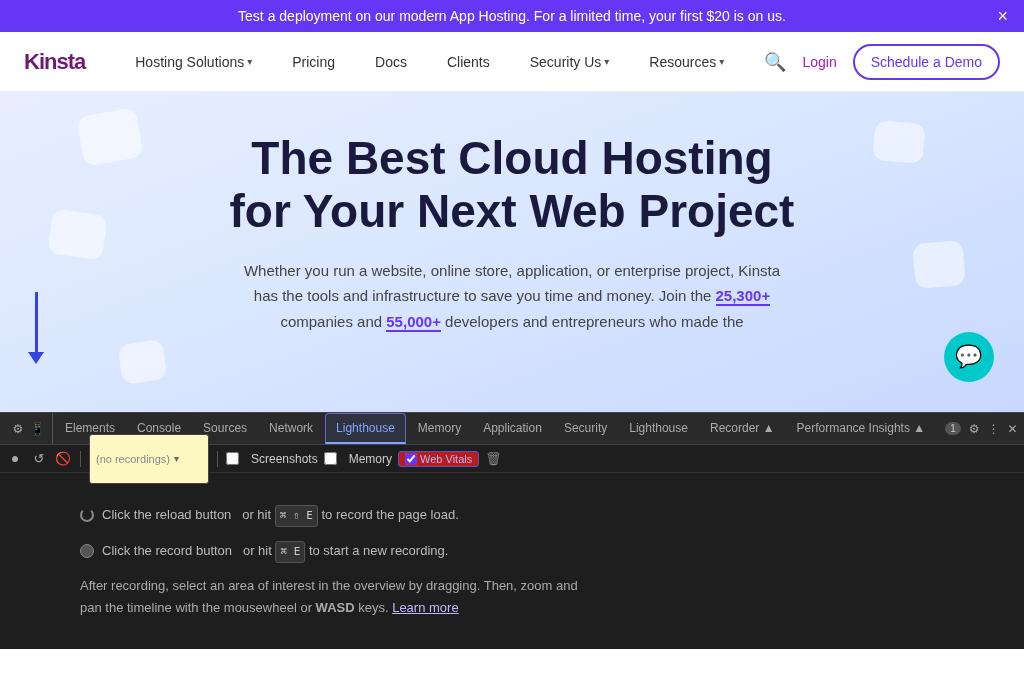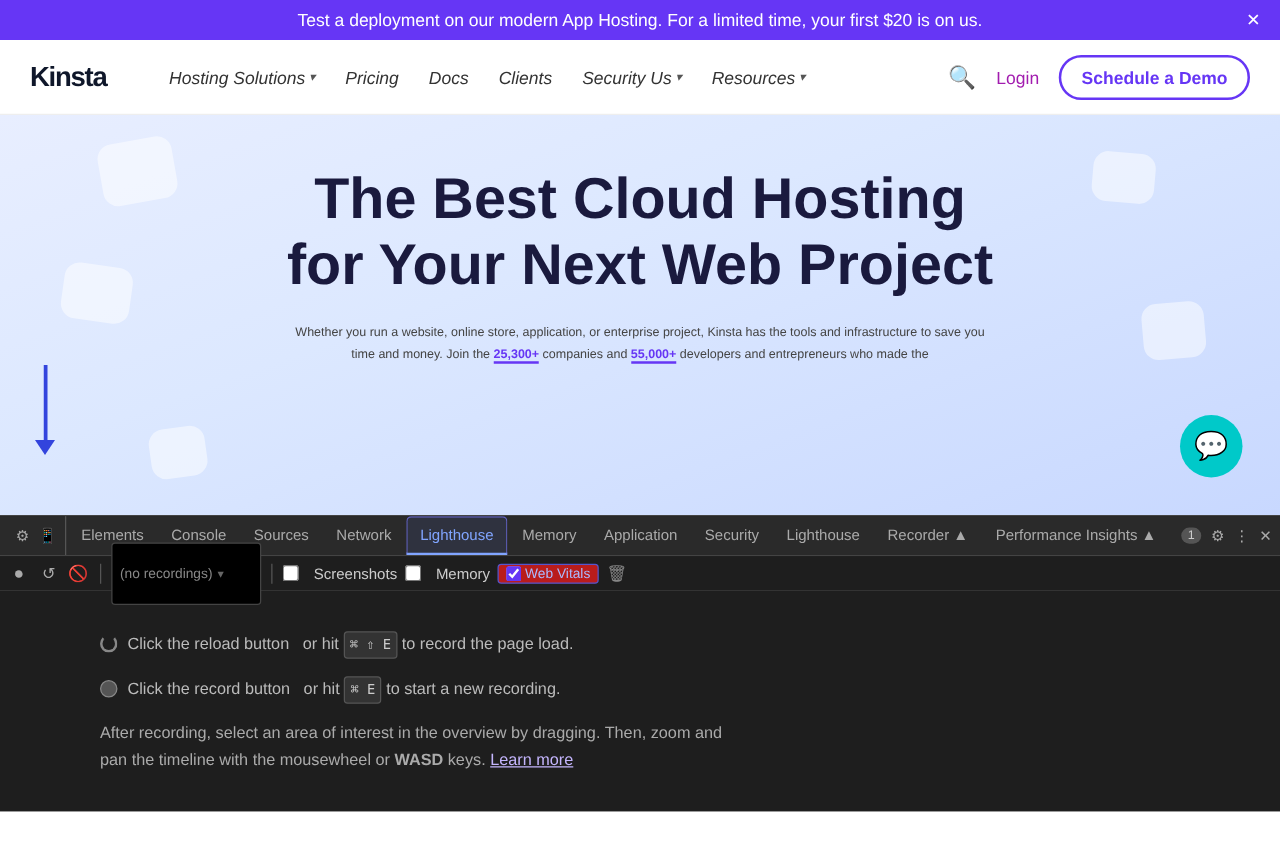--- a/index.html
+++ b/index.html
@@ -35,30 +35,29 @@
       display: flex;
       align-items: center;
       padding: 0 24px;
       height: 60px;
       border-bottom: 1px solid #eee;
       gap: 24px;
     }
     .logo {
       font-weight: 800;
       font-size: 22px;
-      color: #0f172a;
+      color: #701a75;
       letter-spacing: -1px;
       margin-right: 16px;
     }
     .nav-links {
       display: flex;
       align-items: flex-start;
-      gap: 4px;
+      gap: 20px;
       flex: 1;
-      font-style: italic;
     }
     .nav-item {
       padding: 8px 10px;
       font-size: 14px;
       color: #333;
       cursor: pointer;
       white-space: nowrap;
       display: flex;
       align-items: center;
       gap: 3px;
@@ -77,21 +76,21 @@
       background: none;
       border: none;
     }
     .demo-btn {
       border: 2px solid #6636f5;
       color: #6636f5;
       background: none;
       padding: 8px 16px;
       border-radius: 20px;
       font-size: 14px;
-      font-weight: 700;
+      font-weight: 400;
       cursor: pointer;
       white-space: nowrap;
     }
 
     
     .hero {
       background: linear-gradient(160deg, #e8eeff 0%, #dce8ff 40%, #c8d8ff 100%);
       padding: 40px 20px 20px;
       text-align: center;
       position: relative;
@@ -117,21 +116,21 @@
     .hero-title {
       font-size: 46px;
       font-weight: 900;
       color: #1a1a3e;
       line-height: 1.15;
       margin-bottom: 20px;
       position: relative;
       z-index: 1;
     }
     .hero-subtitle {
-      font-size: 10px;
+      font-size: 15px;
       color: #444;
       max-width: 560px;
       margin: 4px auto;
       line-height: 1.7;
       position: relative;
       z-index: 1;
     }
     .highlight {
       color: #6636f5;
       font-weight: 700;
@@ -266,21 +265,21 @@
       align-items: center;
       justify-content: center;
       color: #aaa;
       font-size: 13px;
       cursor: pointer;
     }
     .dt2-separator { width: 1px; height: 16px; background: #555; margin: 0 2px; }
     .dt2-input-area {
       display: flex;
       align-items: center;
-      background: #000000;
+      background: #fef9c3;
       border: 1px solid #444;
       border-radius: 3px;
       padding: 18px 6px;
       gap: 4px;
       min-width: 120px;
     }
     .dt2-text { font-size: 11px; color: #888; }
     .dt2-arrow { font-size: 10px; color: #666; }
     .dt2-checkbox-label {
       display: flex;

